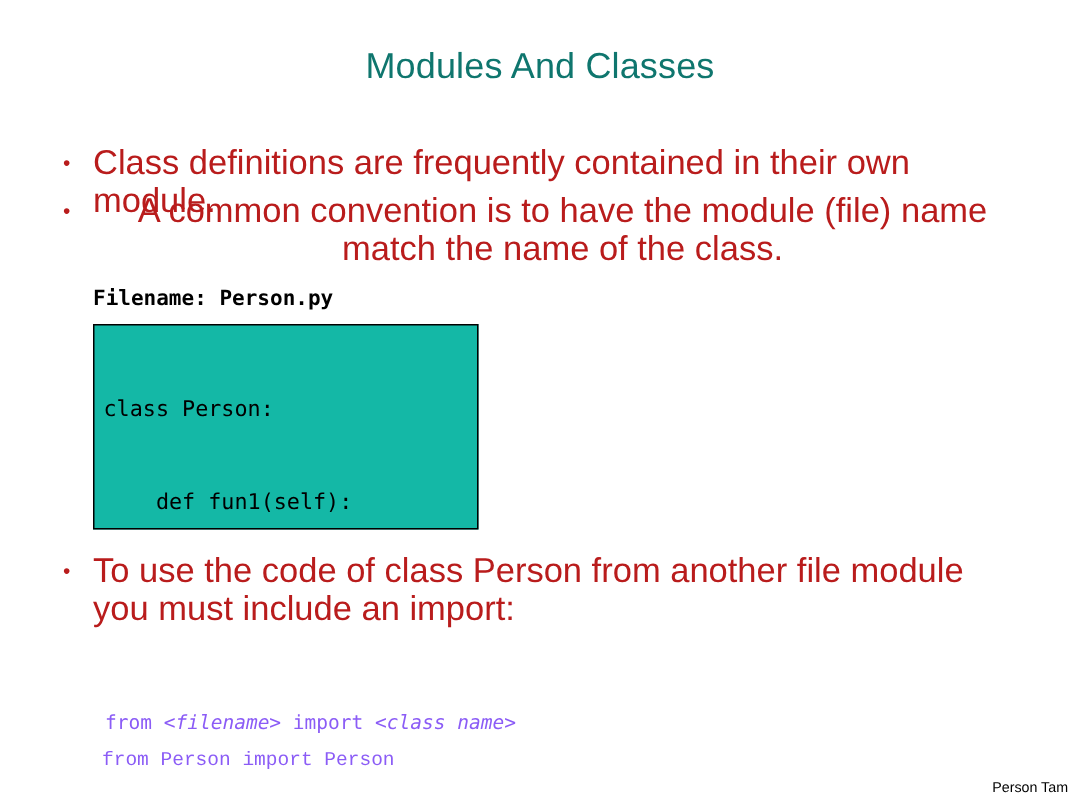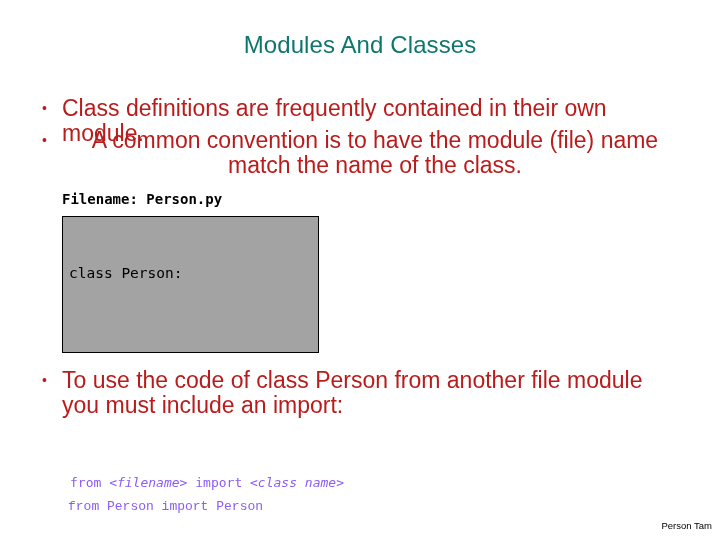--- a/index.html
+++ b/index.html
@@ -78,21 +78,21 @@
 
   
   .code-box {
     position: absolute;
     left: 62px;
     top: 216px;
     width: 257px;
     height: 137px;
     border: 1px solid #000000;
     box-sizing: border-box;
-    background: #a3a3a3;
+    background: #14b8a6;
     overflow: hidden;
   }
   .code-lines {
     position: absolute;
     left: 6px;
     top: 5px;
     margin: 0;
     font-family: "DejaVu Sans Mono", "Liberation Mono", monospace;
     font-size: 14.5px;
     line-height: 20.5px;
@@ -134,20 +134,21 @@
 
   <div class="bullet bullet-1">Class definitions are frequently contained in their own module.</div>
 
   <div class="bullet bullet-2">A common convention is to have the module (file) name match the name of the class.</div>
 
   <div class="filename-caption">Filename: Person.py</div>
 
   <div class="code-box">
     <div class="code-lines">
       <span class="code-line">class Person:</span>
+      <span class="code-line">    def fun1(self):</span>
       
       
       
       
     </div>
   </div>
 
   <div class="bullet bullet-3">To use the code of class Person from another file module you must include an import:</div>
 
   <div class="import-line import-line-1"><span>from </span><span class="ph">&lt;filename&gt;</span><span> import </span><span class="ph">&lt;class name&gt;</span></div>

